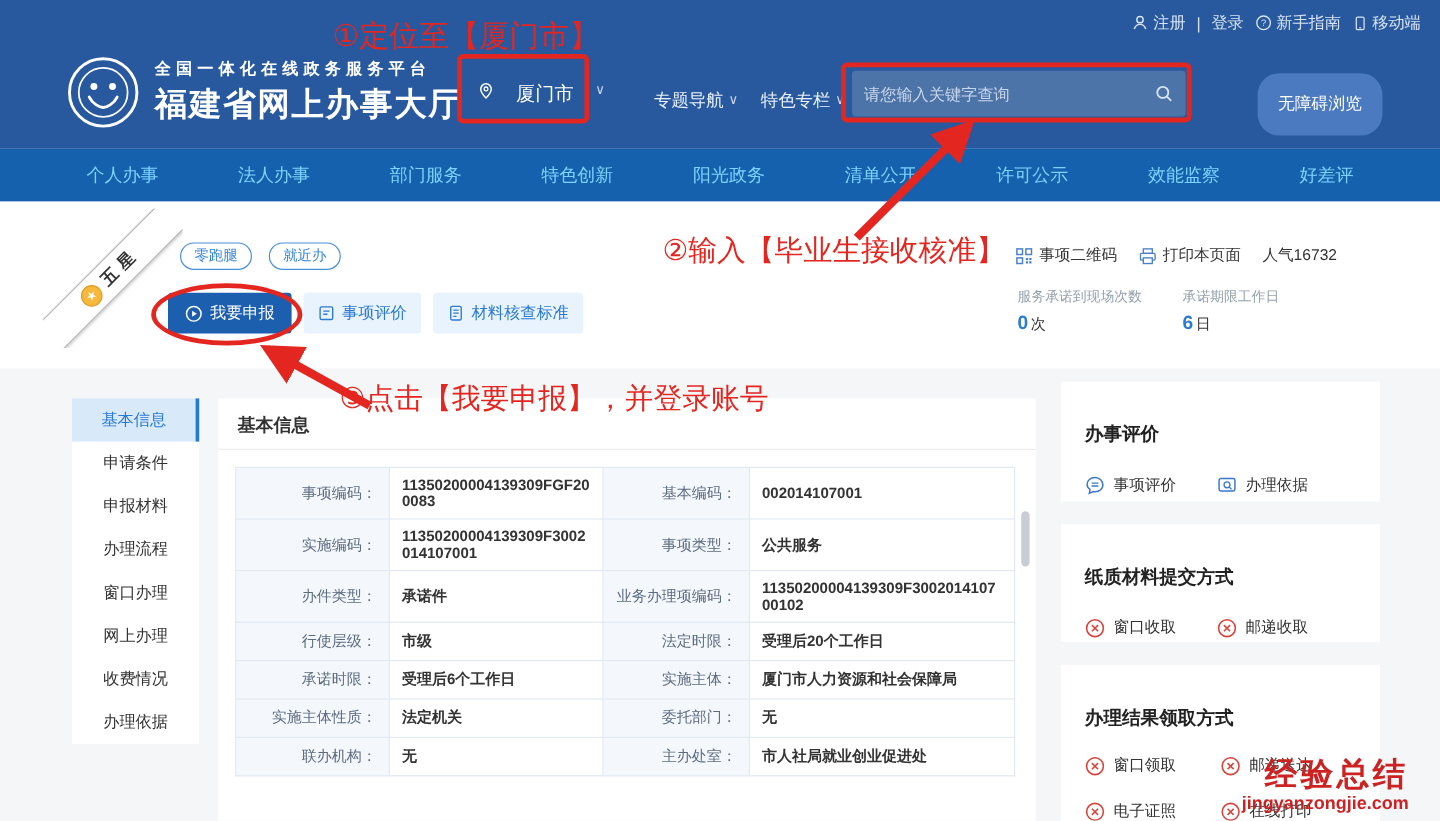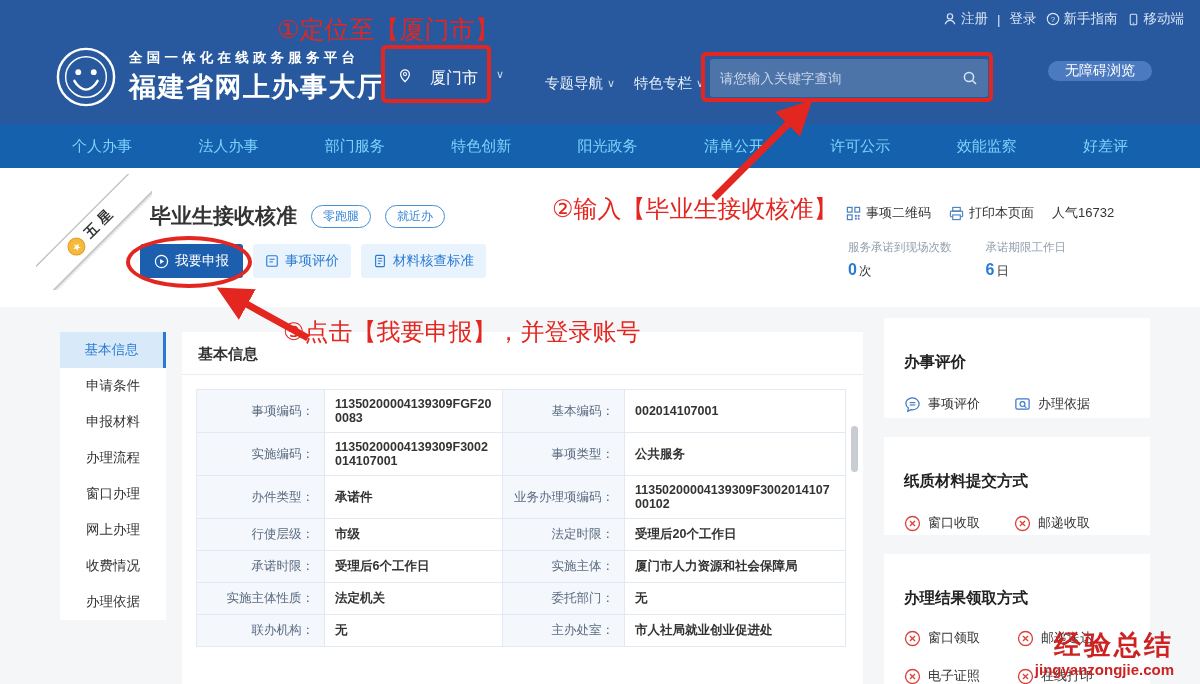--- a/index.html
+++ b/index.html
@@ -14,21 +14,21 @@
   .logo-wrap { position:absolute; left:55px; top:46px; display:flex; align-items:center; gap:12px; }
   .logo-text .l1 { color:#fff; font-size:13.5px; letter-spacing:4.2px; font-weight:bold; }
   .logo-text .l2 { color:#fff; font-size:27px; font-weight:bold; letter-spacing:1.5px; margin-top:2px; }
   .city-sel { position:absolute; left:398px; top:68px; display:flex; align-items:flex-start; gap:18px; color:#fff; font-size:16px; cursor:pointer; }
   .chev { font-size:11px; color:#cdd9ea; }
   .hmenu { position:absolute; top:74px; display:flex; align-items:center; gap:4px; color:#e8f0fb; font-size:14.5px; cursor:pointer; }
   .hmenu.m1 { left:545px; } .hmenu.m2 { left:634px; }
   .search-box { position:absolute; left:710px; top:59px; width:278px; height:38px; background:#4d74a8; border-radius:3px; display:flex; align-items:center; padding:0 10px; }
   .search-box input { flex:1; background:transparent; border:none; outline:none; color:#fff; font-size:13.5px; font-family:inherit; }
   .search-box input::placeholder { color:#c8d6ea; }
-  .a11y-btn { position:absolute; left:1048px; top:61px; background:#4b7ac0; color:#fff; font-size:14px; padding:1px 17px; border-radius:18px; cursor:pointer; }
+  .a11y-btn { position:absolute; left:1048px; top:61px; background:#4b7ac0; color:#fff; font-size:14px; padding:17px 17px; border-radius:18px; cursor:pointer; }
 
   
   .nav { position:absolute; left:0; top:124px; width:1200px; height:44px; background:#1561ae; display:flex; align-items:center; justify-content:space-between; padding:0 72px; }
   .nav .item { color:#7dd3fc; font-size:15px; cursor:pointer; }
 
   
   .hero { position:absolute; left:0; top:168px; width:1200px; height:139px; background:#fff; }
   .ribbon-box { position:absolute; left:36px; top:6px; width:116px; height:116px; overflow:hidden; }
   .ribbon { position:absolute; left:-34px; top:42px; width:180px; height:30px; background:#fff; border:1px solid #b5b5b5; box-shadow:0 1px 3px rgba(0,0,0,.25); transform:rotate(-45deg); display:flex; align-items:center; justify-content:center; gap:6px; }
   .medal { width:18px; height:18px; border-radius:50%; background:#f6b93c; border:1px solid #e09a22; color:#fff; font-size:10px; display:flex; align-items:center; justify-content:center; }
@@ -193,21 +193,20 @@
 
   <div class="hero">
     <div class="ribbon-box">
       <div class="ribbon">
         <span class="medal">★</span>
         <span class="rtxt">五星</span>
       </div>
     </div>
 
     <div class="hero-title-row">
-      <span class="hero-title">毕业生接收核准</span>
       <span class="badge">零跑腿</span>
       <span class="badge">就近办</span>
     </div>
 
     <div class="btn-row">
       <span class="btn-primary">
         <span class="icon">
           <svg width="15" height="15" viewBox="0 0 16 16">
               <circle cx="8" cy="8" r="6.5" fill="none" stroke="#fff" stroke-width="1.3"></circle>
               <path d="M6.5 5.3l4.2 2.7-4.2 2.7z" fill="#fff"></path>

